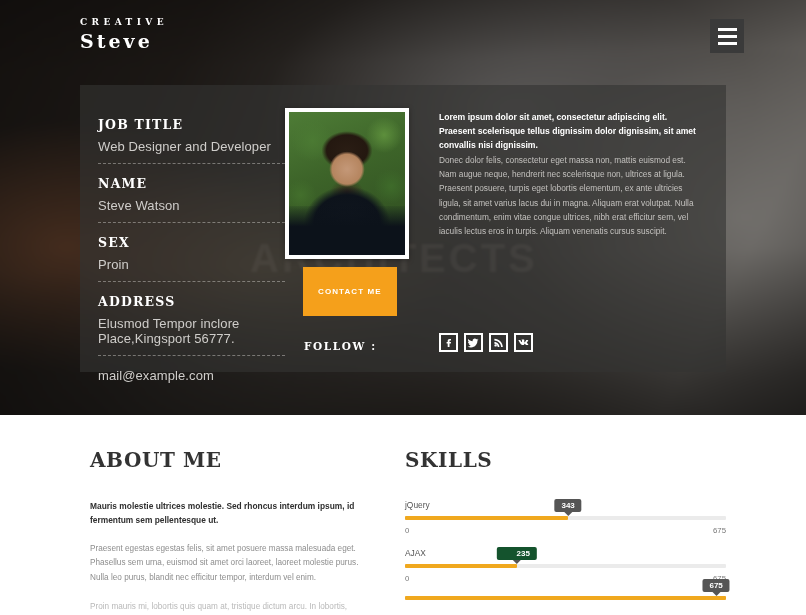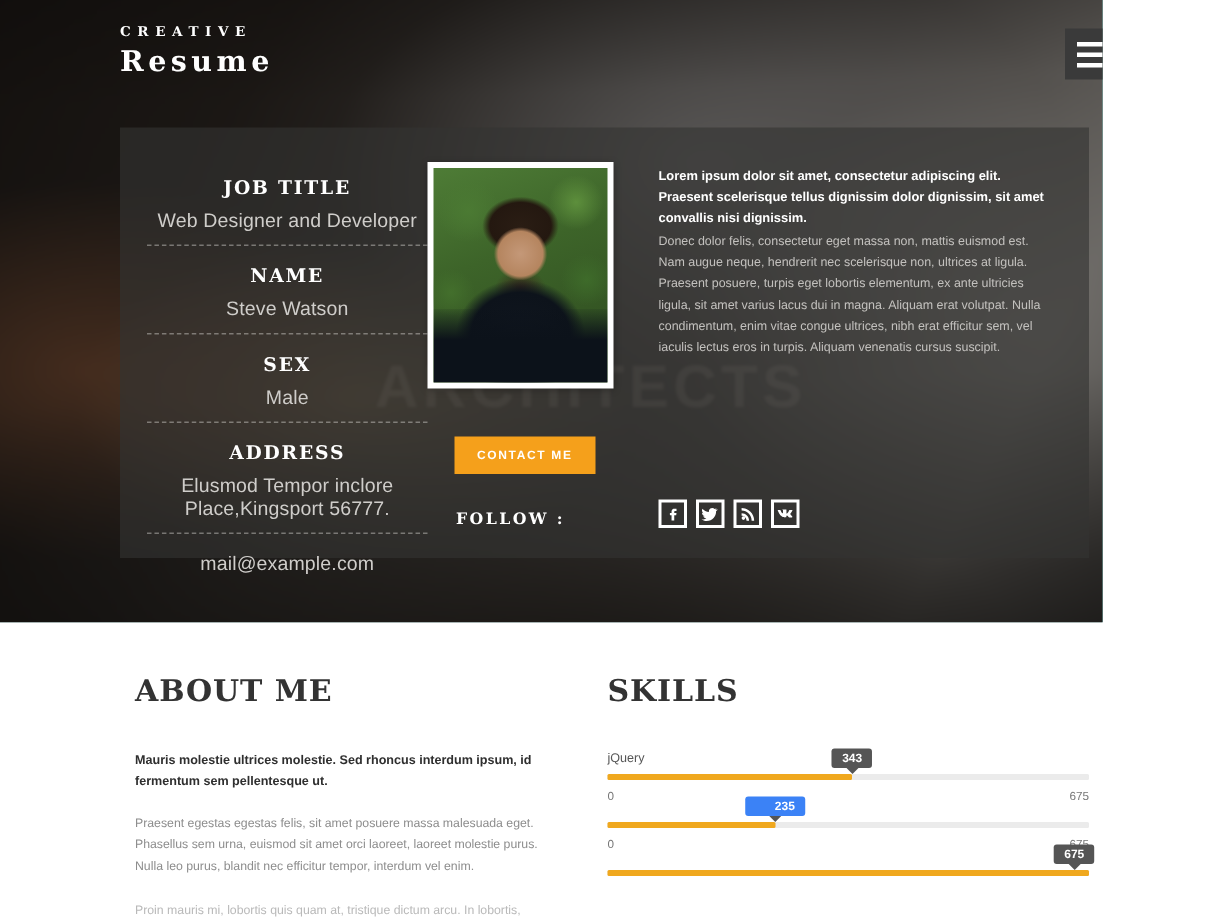--- a/index.html
+++ b/index.html
@@ -6,21 +6,21 @@
   html, body {
     width: 806px; height: 615px;
     overflow: hidden;
     background: #ffffff;
     font-family: "Liberation Sans", sans-serif;
   }
 
   
   .hero {
     position: relative;
-    width: 735px;
+    width: 806px;
     height: 415px;
     overflow: hidden;
     background: #0f766e;
   }
   
   .hero-bg {
     position: absolute; inset: -40px;
     background:
       radial-gradient(ellipse 300px 180px at 12% 58%, rgba(120,72,44,0.55), rgba(120,72,44,0) 70%),
       radial-gradient(ellipse 260px 150px at 34% 62%, rgba(168,140,96,0.42), rgba(168,140,96,0) 72%),
@@ -91,21 +91,20 @@
     background: rgba(52,51,50,0.62);
     z-index: 5;
   }
   .card-inner { display: flex; height: 100%; padding: 16px 0 0 0; }
 
   
   .info-col {
     width: 205px;
     padding-left: 18px;
     padding-top: 16px;
-    text-align: center;
   }
   .info-block { margin-bottom: 2px; }
   .info-label {
     font-family: "DejaVu Serif", serif;
     font-size: 12.5px; font-weight: 700;
     letter-spacing: 1.2px;
     color: #ffffff;
     text-transform: uppercase;
   }
   .info-value {
@@ -168,21 +167,21 @@
   .cta-row {
     position: absolute;
     left: 223px; bottom: 56px;
   }
   .contact-btn {
     display: inline-block;
     background: #f5a01b;
     color: #ffffff;
     font-size: 8px; font-weight: 700;
     letter-spacing: 1.1px;
-    padding: 8px 15px;
+    padding: 20px 15px;
     text-transform: uppercase;
     cursor: pointer;
     border: none;
     font-family: "Liberation Sans", sans-serif;
     text-align: center;
   }
   .follow-row {
     position: absolute;
     left: 224px; bottom: 20px;
     display: flex; align-items: flex-end;
@@ -203,20 +202,21 @@
   }
   .social svg { display: block; }
 
   
   .lower {
     position: absolute;
     left: 0; top: 415px;
     width: 806px; height: 200px;
     background: #ffffff;
     display: flex;
+    border-radius: 20px;
   }
   .col-about { width: 405px; padding: 33px 36px 0 90px; }
   .col-skills { flex: 1; padding: 33px 80px 0 0; }
 
   .sec-title {
     font-family: "DejaVu Serif", serif;
     font-size: 20px; font-weight: 700;
     letter-spacing: 0.6px;
     color: #333333;
     text-transform: uppercase;
@@ -284,21 +284,21 @@
 </head>
 <body>
 
 <div class="hero">
   <div class="hero-bg"></div>
   <div class="hero-letters">ARCHITECTS</div>
 
   <div class="topbar">
     <div class="brand">
       <div class="brand-sub">Creative</div>
-      <div class="brand-main">Resume</div>
+      <div class="brand-main">Steve</div>
     </div>
     <div class="menu-btn">
       <span></span>
       <span></span>
       <span></span>
     </div>
   </div>
 
   <div class="card">
     <div class="card-inner">
@@ -309,21 +309,21 @@
           <div class="info-value">Web Designer and Developer</div>
           <div class="info-rule"></div>
         </div>
         <div class="info-block">
           <div class="info-label">NAME</div>
           <div class="info-value">Steve Watson</div>
           <div class="info-rule"></div>
         </div>
         <div class="info-block">
           <div class="info-label">SEX</div>
-          <div class="info-value">Male</div>
+          <div class="info-value">Proin</div>
           <div class="info-rule"></div>
         </div>
         <div class="info-block">
           <div class="info-label">ADDRESS</div>
           <div class="info-value">Elusmod Tempor inclore Place,Kingsport 56777.</div>
           <div class="info-rule"></div>
         </div>
         <div class="info-block">
           <div class="info-value">mail@example.com</div>
           <div class="info-rule last"></div>
@@ -396,23 +396,24 @@
           <div class="skill-fill" style="width: 50.8148%; background: rgb(240, 168, 30);"></div>
           <div class="skill-tip" style="left: 50.8148%; background: rgb(85, 85, 85);">343</div>
         </div>
         <div class="skill-scale">
           <span>0</span>
           <span>675</span>
         </div>
       </div>
 
       <div class="skill">
+        <div class="skill-name">AJAX</div>
         <div class="skill-track">
           <div class="skill-fill" style="width: 34.8148%; background: rgb(240, 168, 30);"></div>
-          <div class="skill-tip" style="left: 34.8148%; background: #3b82f6; padding-left: 20px;">235</div>
+          <div class="skill-tip" style="left: 34.8148%; background: #14532d; padding-left: 20px;">235</div>
         </div>
         <div class="skill-scale">
           <span>0</span>
           <span>675</span>
         </div>
       </div>
 
       <div class="skill">
         <div class="skill-track">
           <div class="skill-fill" style="width: 100%; background: rgb(240, 168, 30);"></div>

